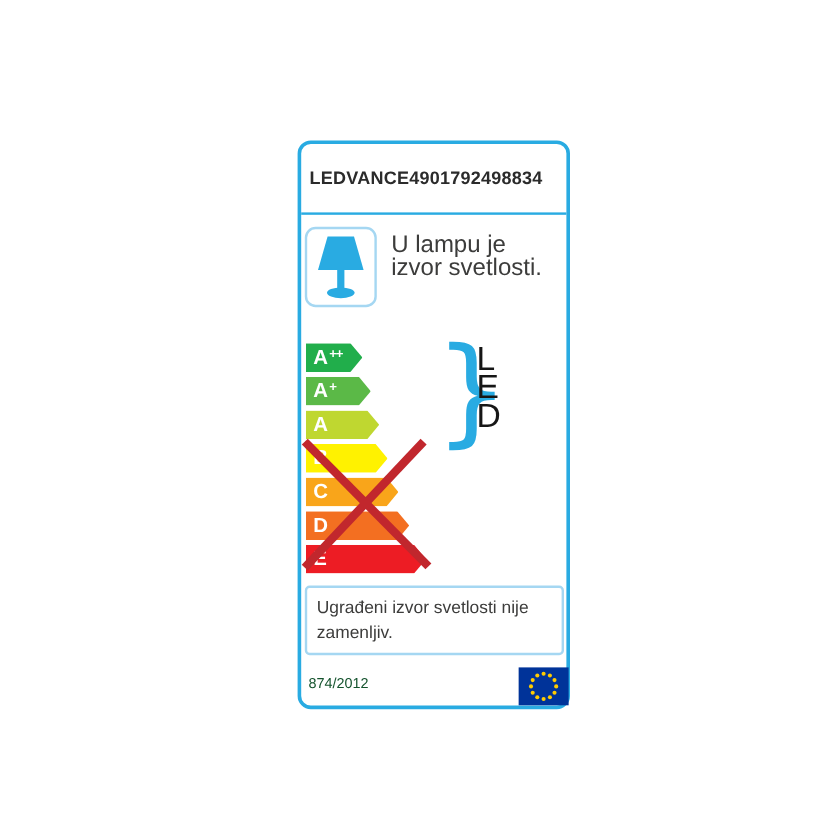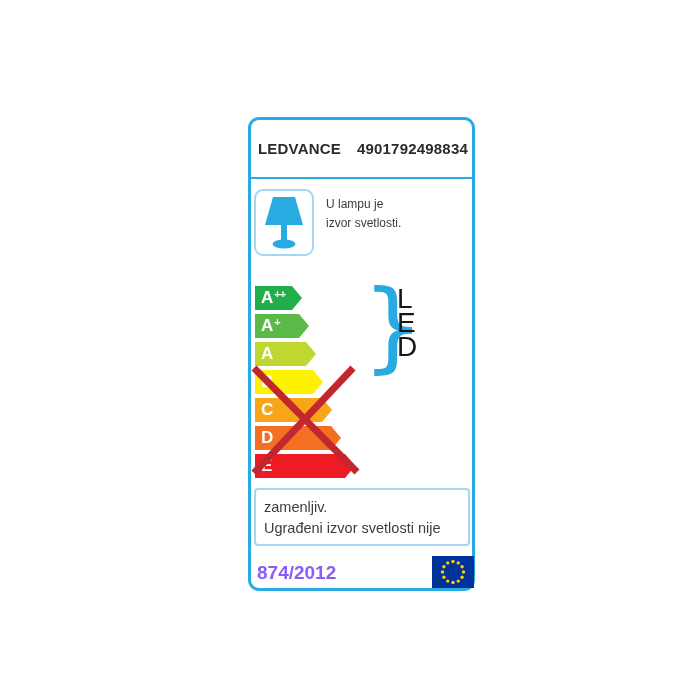--- a/index.html
+++ b/index.html
@@ -14,38 +14,38 @@
   .energy-label {
     position:absolute; left:248px; top:117px;
     width:221px; height:468px;
     background:#fff;
     border:3px solid #29ABE2;
     border-radius:11px;
   }
 
   .header-row {
     position:absolute; left:7px; right:4px; top:20px;
-    display:flex; justify-content:space-between; align-items:baseline;
+    display:flex; align-items:baseline;
     font-size:15px; font-weight:700; color:#2b2b2b;
     letter-spacing:0.2px;
   }
   .header-divider {
     position:absolute; left:0; right:0; top:57px;
     height:2px; background:#29ABE2;
   }
 
   .lamp-box {
     position:absolute; left:3px; top:69px;
     width:56px; height:63px;
     border:2px solid #A5D7F2; border-radius:9px;
     display:flex; align-items:center; justify-content:center;
   }
   .lamp-note {
     position:absolute; left:75px; top:75px; width:130px;
-    font-size:12px; line-height:18.5px; color:#3C3C3B;
+    font-size:20px; line-height:18.5px; color:#3C3C3B;
   }
 
   .arrows {
     position:absolute; left:4px; top:166px;
   }
   .arrow {
     height:24px; margin-bottom:4px;
     box-sizing:border-box;
     clip-path: polygon(0 0, calc(100% - 10px) 0, 100% 50%, calc(100% - 10px) 100%, 0 100%);
     color:#ffffff; font-weight:700; font-size:17px; line-height:24px;
@@ -78,21 +78,21 @@
     position:absolute; left:3px; top:368px;
     width:216px; height:58px;
     box-sizing:border-box;
     border:2px solid #A5D7F2; border-radius:4px;
     padding:7px 6px 0 8px;
     font-size:14.5px; line-height:21px; color:#3C3C3B;
   }
 
   .regulation {
     position:absolute; left:6px; top:442px;
-    font-size:19px; font-weight:700; color:#8b5cf6;
+    font-size:12px; font-weight:400; color:#14532d;
   }
   .eu-flag {
     position:absolute; left:181px; top:436px;
     width:42px; height:32px;
   }
 </style>
 </head>
 <body>
 
 <div class="energy-label">
@@ -133,22 +133,22 @@
   </svg>
 
   <div class="brace">}</div>
   <div class="led-label">
     <div>L</div>
     <div>E</div>
     <div>D</div>
   </div>
 
   <div class="note-box">
+    <div>Ugrađeni izvor svetlosti nije</div>
     <div>zamenljiv.</div>
-    <div>Ugrađeni izvor svetlosti nije</div>
   </div>
 
   <div class="regulation">874/2012</div>
 
   <svg class="eu-flag" viewBox="0 0 42 32">
     <rect x="0" y="0" width="42" height="32" fill="#003399"></rect>
     <g fill="#FFCC00">
       <circle cx="21" cy="5.5" r="1.7"></circle>
       <circle cx="26.25" cy="6.91" r="1.7"></circle>
       <circle cx="30.09" cy="10.75" r="1.7"></circle>

